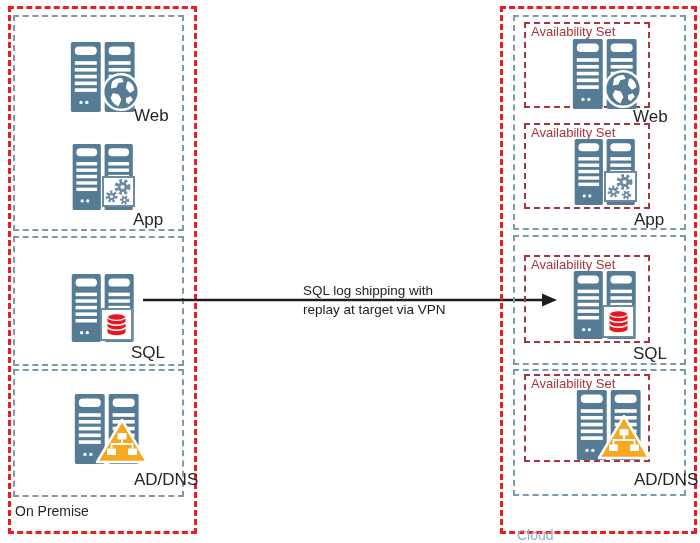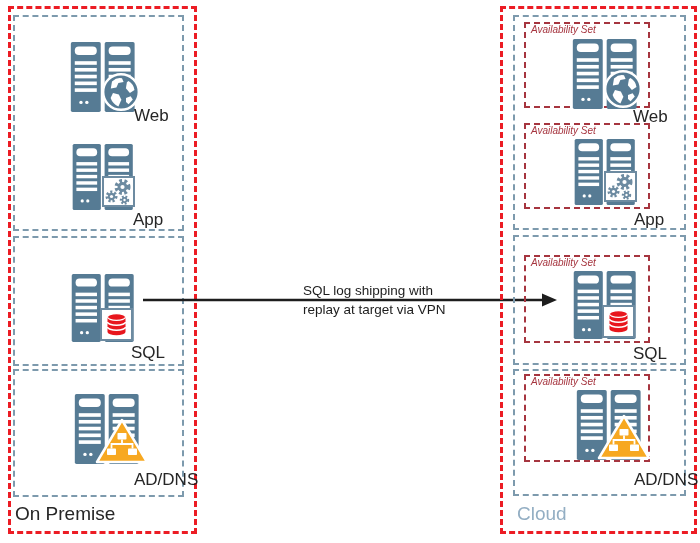--- a/index.html
+++ b/index.html
@@ -26,21 +26,21 @@
   #op-box-sql{left:13px;top:236px;width:171px;height:130px;}
   #op-box-adns{left:13px;top:369px;width:171px;height:128px;}
   #cl-box-webapp{left:513px;top:15px;width:173px;height:215px;}
   #cl-box-sql{left:513px;top:235px;width:173px;height:130px;}
   #cl-box-adns{left:513px;top:369px;width:173px;height:127px;}
   .as-box{position:absolute;border:2px dashed var(--dkred);}
   #as-web{left:524px;top:22px;width:126px;height:86px;}
   #as-app{left:524px;top:123px;width:126px;height:86px;}
   #as-sql{left:524px;top:255px;width:126px;height:88px;}
   #as-adns{left:524px;top:374px;width:126px;height:88px;}
-  .as-label{position:absolute;font-style:italic;font-size:10px;color:var(--dkred);white-space:nowrap;}
+  .as-label{position:absolute;font-size:13px;color:var(--dkred);white-space:nowrap;}
   #as-web-label{left:531px;top:24px;}
   #as-app-label{left:531px;top:125px;}
   #as-sql-label{left:531px;top:257px;}
   #as-adns-label{left:531px;top:376px;}
   .tier-svg{position:absolute;display:block;}
   #svg-web-l{left:65px;top:42px;width:76px;height:70px;}
   #svg-app-l{left:65px;top:144px;width:76px;height:66px;}
   #svg-sql-l{left:65px;top:274px;width:76px;height:68px;}
   #svg-adns-l{left:65px;top:394px;width:84px;height:70px;}
   #svg-web-r{left:567px;top:39px;width:76px;height:70px;}
@@ -49,23 +49,23 @@
   #svg-adns-r{left:567px;top:390px;width:84px;height:70px;}
   .tier-label{position:absolute;font-size:17px;color:var(--text);white-space:nowrap;}
   #lbl-web-l{left:134px;top:106px;}
   #lbl-app-l{left:133px;top:210px;}
   #lbl-sql-l{left:131px;top:343px;}
   #lbl-adns-l{left:134px;top:470px;}
   #lbl-web-r{left:633px;top:107px;}
   #lbl-app-r{left:634px;top:210px;}
   #lbl-sql-r{left:633px;top:344px;}
   #lbl-adns-r{left:634px;top:470px;}
-  .zone-label{position:absolute;font-size:19px;color:var(--text);white-space:nowrap;}
+  .zone-label{position:absolute;font-size:14px;color:var(--text);white-space:nowrap;}
   #lbl-onprem{left:15px;top:503px;}
-  #lbl-cloud{left:517px;top:503px;color:var(--cloudtxt);}
+  #lbl-cloud{left:517px;top:527px;color:var(--cloudtxt);}
   #arrow-svg{position:absolute;left:142px;top:288px;width:420px;height:24px;}
   .arrow-label{position:absolute;font-size:13.5px;line-height:15px;color:#1d1d1d;white-space:nowrap;}
   #arrow-line1{left:303px;top:283px;}
   #arrow-line2{left:303px;top:302px;}
 </style>
 </head>
 <body>
 
 <div class="canvas">
 

